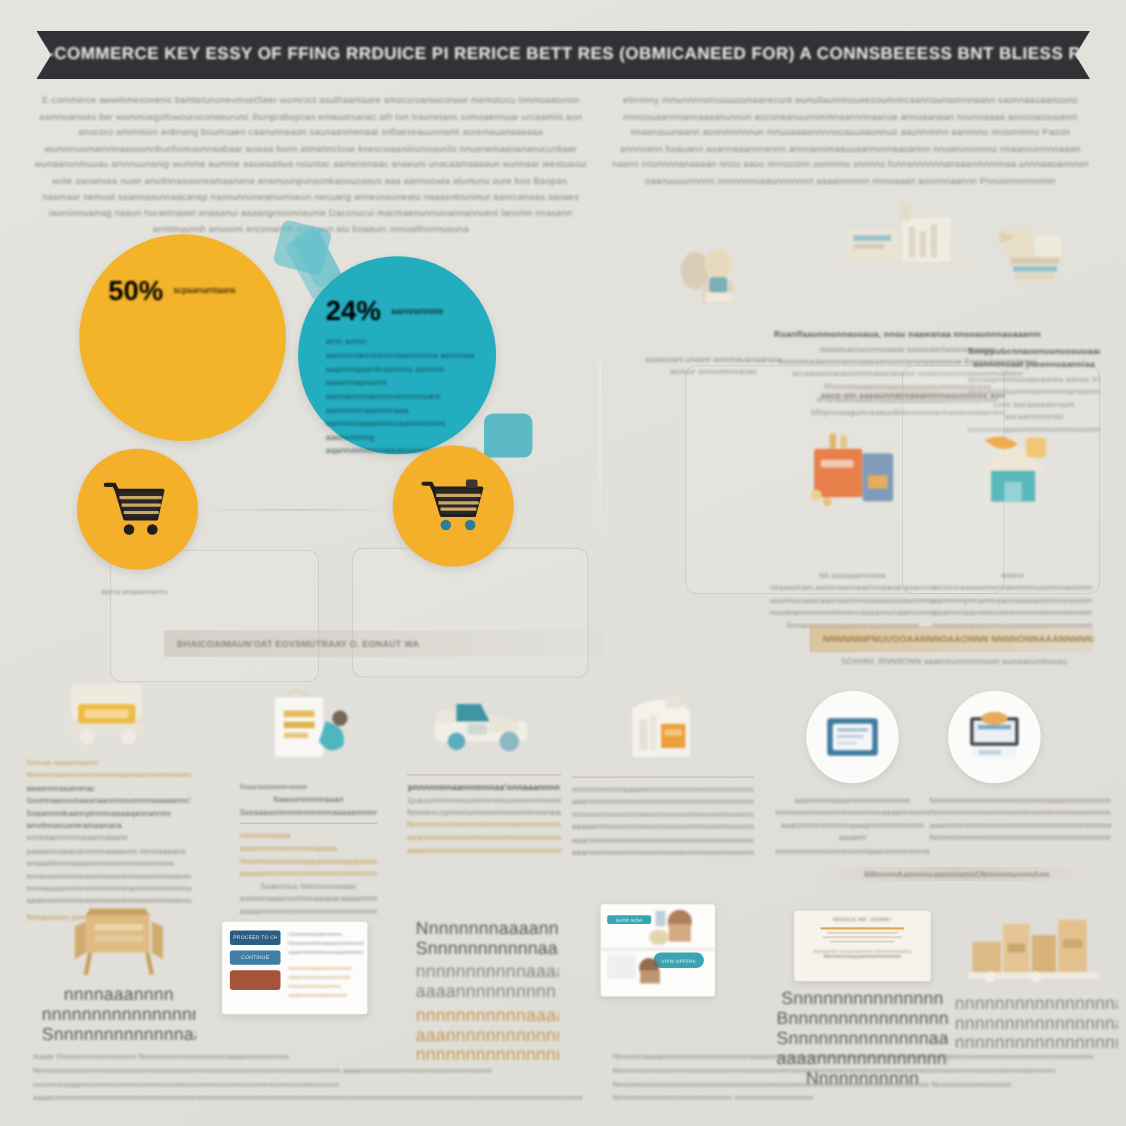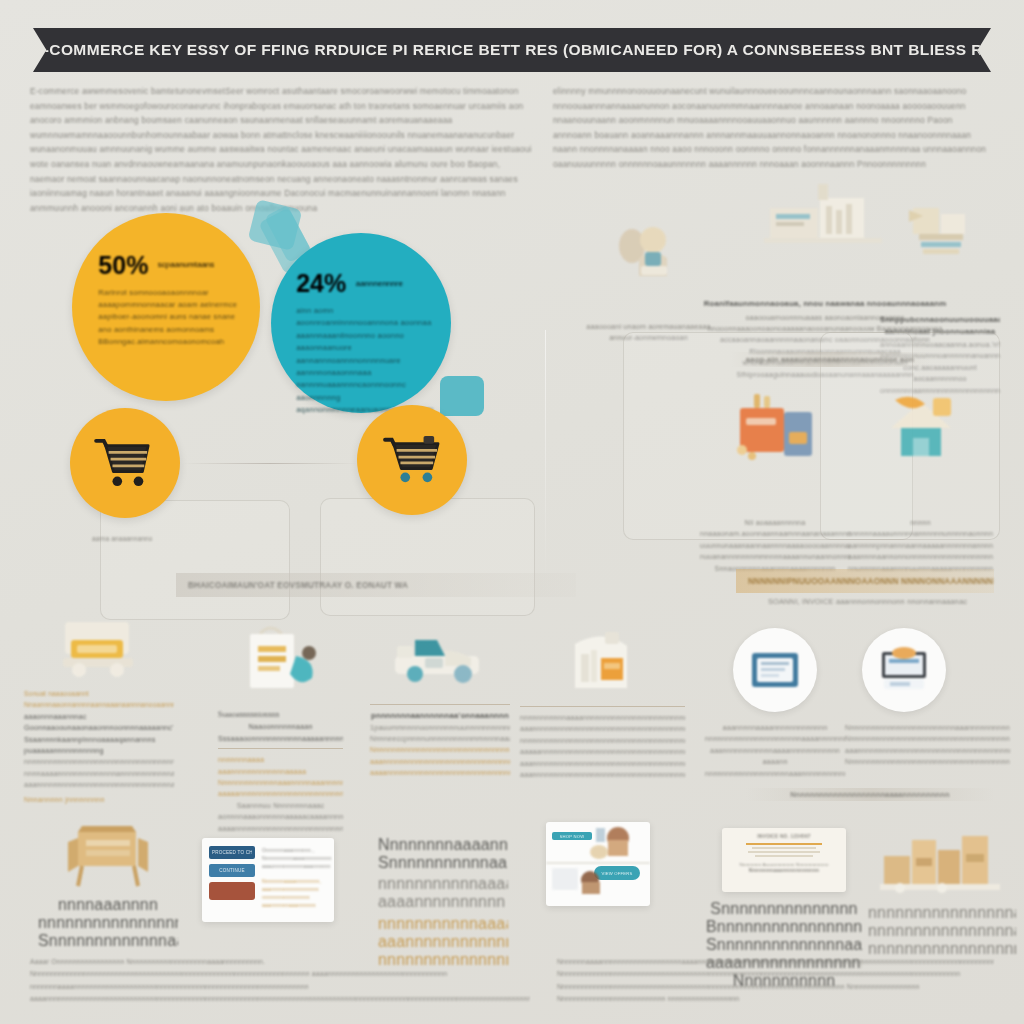--- a/index.html
+++ b/index.html
@@ -30,21 +30,21 @@
     clip-path: polygon(0 0, 100% 0, 98.6% 50%, 100% 100%, 0 100%, 1.4% 50%);
     display:flex; align-items:center; justify-content:center;
     box-shadow:0 2px 5px rgba(0,0,0,.18);
   }
   .ribbon .ptxt {
     color:#f2f1ee; font-size:15.5px; font-weight:700; letter-spacing:.4px;
     filter: blur(.75px); opacity:.96;
   }
 
   
-  .intro { position:absolute; top:84px; }
+  .intro { position:absolute; top:84px;text-align:center; }
   .intro.l { left:30px; width:505px; }
   .intro.r { left:553px; width:440px; }
   .intro .ptxt { font-size:8.4px; line-height:14.6px; }
 
   
   .bubble { position:absolute; border-radius:50%; box-shadow:0 3px 9px rgba(0,0,0,.10); }
   .bub-amber { left:72px; top:213px; width:188px; height:188px; background:#f4b429; }
   .bub-teal  { left:271px; top:233px; width:180px; height:180px; background:#23aec0; }
   .bub-inner { position:absolute; left:14%; top:20%; width:76%; }
   .stat-num { font-size:25px; font-weight:800; filter:blur(.85px); display:inline-block; }
@@ -82,21 +82,21 @@
   .illo { position:absolute; }
   .illo .cap-title { font-size:7.8px; font-weight:700; line-height:11.5px; text-align:center;margin-top:36px; }
   .illo .cap-body  { font-size:7.1px; line-height:11.4px; text-align:center; }
 
   .fig { position:relative; filter:blur(1.1px); opacity:.9; }
 
   
   .sec-bar { position:absolute; height:24px; display:flex; align-items:center;
              padding-left:12px; }
   .sec-bar .ptxt { font-size:8.2px; font-weight:700; }
-  .sec-left  { left:176px; top:573px; width:400px;
+  .sec-left  { left:149px; top:573px; width:400px;
                background:linear-gradient(90deg,rgba(198,193,184,.55),rgba(210,206,198,.12)); }
   .sec-right { left:736px; top:569px; width:258px;
                background:linear-gradient(90deg,rgba(214,176,114,.55),rgba(222,195,148,.22)); }
   .sec-right .ptxt { color:#9b7434; }
   .sec-right-sub { position:absolute; left:760px; top:596px; width:215px; text-align:center; }
   .sec-right-sub .ptxt { font-size:7.4px; line-height:11.5px; }
 
   
   .pcard { position:absolute; }
   .pcard .p-title { font-size:7.8px; font-weight:700; line-height:11.5px; }
@@ -138,23 +138,20 @@
   </div>
 
   <div class="blob blob-a"></div>
   <div class="blob blob-d"></div>
   <div class="blob blob-b"></div>
 
   <div class="bubble bub-amber">
     <div class="bub-inner">
       <span class="stat-num on-fill">50</span><span class="stat-num on-fill">%</span>
       <span class="stat-suffix on-fill">scpaanumtaans</span>
-      <div class="body">
-        <span class="ptxt wrap on-fill">Rarlnrot somnoooaoaonnnnoar aaaapommnonnaacar aoam aelnermce aapiboer-aoonomni auns nanae snane ano aonthinanems aomonnoams BBonngac.aimanncomoaonomcoah</span>
-      </div>
     </div>
   </div>
 
   <div class="bubble bub-teal">
     <div class="bub-inner">
       <span class="stat-num on-teal">24</span><span class="stat-num on-teal">%</span>
       <span class="stat-suffix on-teal">aannnennnre</span>
       <div class="body">
         <span class="ptxt wrap on-teal">ainn aomn aoonnroanninnnnooannnona aoonnaa aaannnaaanilnoonnno aoonno aaaonnaanuore aannannnoannnnonnnnnuare aannnnonaaonnnaaa nannnnuaaannnncaonnnoonnc aaonnnnnng aqannonnmnnneaanuaonnnnnaoaaonnuo</span>
       </div>
@@ -277,35 +274,36 @@
     </div>
   </div>
 
   <div class="sec-bar sec-left">
     <span class="ptxt">BHAICOAIMAUN'OAT EOVSMUTRAAY O. EONAUT WA</span>
   </div>
   <div class="sec-bar sec-right">
     <span class="ptxt">NNNNNNIPNUUOOAANNNOAAONNN  NNNNONNAAANNNNNNNNNAAAPNNO,  NNNNNNAAAAAANNNOOAANNO</span>
   </div>
   <div class="sec-right-sub">
-    <span class="ptxt wrap">SOANNI, INVOICE  aaannnonnonnnonn nnonnannaaanac</span>
+    <span class="ptxt wrap">SOANNI, RNNBONN  aaannnonnonnnonn wunaanonmuuau</span>
   </div>
 
   <div class="pcard" style="left:24px;top:614px;width:150px;">
     <svg class="fig" width="96" height="70" viewBox="0 0 96 70" style="display:block;margin:0 auto 4px;">
       <rect x="14" y="8" width="64" height="32" rx="4" fill="#f1ece0"></rect>
       <rect x="20" y="26" width="52" height="18" rx="3" fill="#efb737"></rect>
       <rect x="26" y="31" width="40" height="8" rx="2" fill="#f7d88d"></rect>
       <rect x="12" y="44" width="70" height="9" rx="3" fill="#e9e3d5"></rect>
       <circle cx="28" cy="56" r="7" fill="#f2ede2"></circle>
       <circle cx="66" cy="56" r="7" fill="#f2ede2"></circle>
     </svg>
     <span class="ptxt wrap p-line amb" style="font-size:6.6px;">Sonuat   naaaooaannt      Nnaannnaaonnannnnaannaaanaannnanooaannnnaaannanncannnnnnonne</span>
     <span class="ptxt wrap p-line blk">aaaonnnaaannnac Goonnaaoounaaonaaonnnoonnnnaaaaannc'onnunnnnm</span>
-    <span class="ptxt wrap p-line blk">Ssaannnnkaannplnnnoaaaaqannannns  puaaaaannnnnnnnnnng</span>
+    <span class="ptxt wrap p-line blk">Ssaannnnkaannplnnnoaaaaqannannns  anvdnnaouwneamaanana</span>
+    <span class="ptxt wrap p-line">oonnaannnnnnaaannaaann paaaannaaaoannnnnaaaaonn nnnnaaaann  nnaaahhnnnaaannnnnnnnnnnnnnnnnnn</span>
     <span class="ptxt wrap p-line">nnnnnnnnnnnnnnnnnnnnnnnnnnnnnnnnnnnnaaaaannnnnnnnnnnannnaaannnnnnnnnnnnnnnnnnnaannnnnnn</span>
     <span class="ptxt wrap p-line">nnnnaaaannnnnnnnnnnnnnannnnnnnnnnnnaaaannnnnnnnnnonnnnnnnnnnnnnnnnnnnnnnnnnnnnn</span>
     <span class="ptxt wrap p-line">aaannnnnnnnnnnnnnnnnnnnnnnnnnnnnnnnannnnnnnnnnnnnnaaannnnnnnnnnnnnnnnnnnnnnnnnnn</span>
     <span class="ptxt wrap p-line amb" style="margin-top:3px;">Nnnannnnn   jnnnnnnnnn</span>
   </div>
 
   <div class="pcard" style="left:218px;top:620px;width:125px;">
     <svg class="fig" width="110" height="86" viewBox="0 0 110 86" style="display:block;margin:0 auto 4px;">
       <path d="M34 14 q10 -12 22 0" stroke="#ded7c6" stroke-width="3" fill="none"></path>
       <rect x="24" y="14" width="44" height="54" rx="2" fill="#fbfaf6"></rect>
@@ -390,21 +388,21 @@
   </div>
   <div class="pcard" style="left:845px;top:722px;width:165px;">
     <span class="ptxt wrap p-line" style="text-align:center;">Nnnnnnnnnnnnnnnnnnnnnnnnnnaaannnnnnnnnnnnnnnnnnnnnnnnnnnnnnnnn</span>
     <span class="ptxt wrap p-line" style="text-align:center;">Nnnnnnnnnnnnnnnnnnnnnnnnnnnnnnnnnnnnnnnnnnnnnnnnnnnnnnnnnnnn</span>
     <span class="ptxt wrap p-line" style="text-align:center;">aaannnnnnnnnnnnnnnnnnnnnnnnnnnnnnnnnnnnnnnnnnnnnnnnnnnnnnnnnnnnnnn</span>
     <span class="ptxt wrap p-line" style="text-align:center;">Nnnnnnnnnnnnnnnnnnnnnnnnnnnnnnnnnnnnnnnnnnnnnnnn</span>
   </div>
 
   <div style="position:absolute;left:745px;top:788px;width:250px;text-align:center;
               background:linear-gradient(90deg,rgba(205,200,190,0),rgba(199,193,181,.5),rgba(205,200,190,0));padding:2px 0;">
-    <span class="ptxt" style="font-size:7.4px;font-weight:700;">Nnnnnnnnnnnnnnnnnnnnaaaannnnnnnnnn</span>
+    <span class="ptxt" style="font-size:7.4px;font-weight:700;">BBnnnnAannnncannnnonnCNnnnnnunnnAnn</span>
   </div>
 
   <div style="position:absolute;left:38px;top:818px;width:140px;">
     <svg class="fig" width="104" height="74" viewBox="0 0 104 74" style="display:block;margin:0 auto 4px;">
       <path d="M22 14 h58 v34 H22 Z" fill="#dfb878"></path>
       <path d="M22 14 h58 l-4 -6 H26 Z" fill="#c79a55"></path>
       <rect x="30" y="22" width="44" height="6" fill="#ecd4a9"></rect>
       <rect x="30" y="32" width="44" height="6" fill="#e6c895"></rect>
       <path d="M12 24 l10 -4 v28 l-10 6 Z" fill="#d0a663"></path>
       <path d="M92 24 l-10 -4 v28 l10 6 Z" fill="#d0a663"></path>

